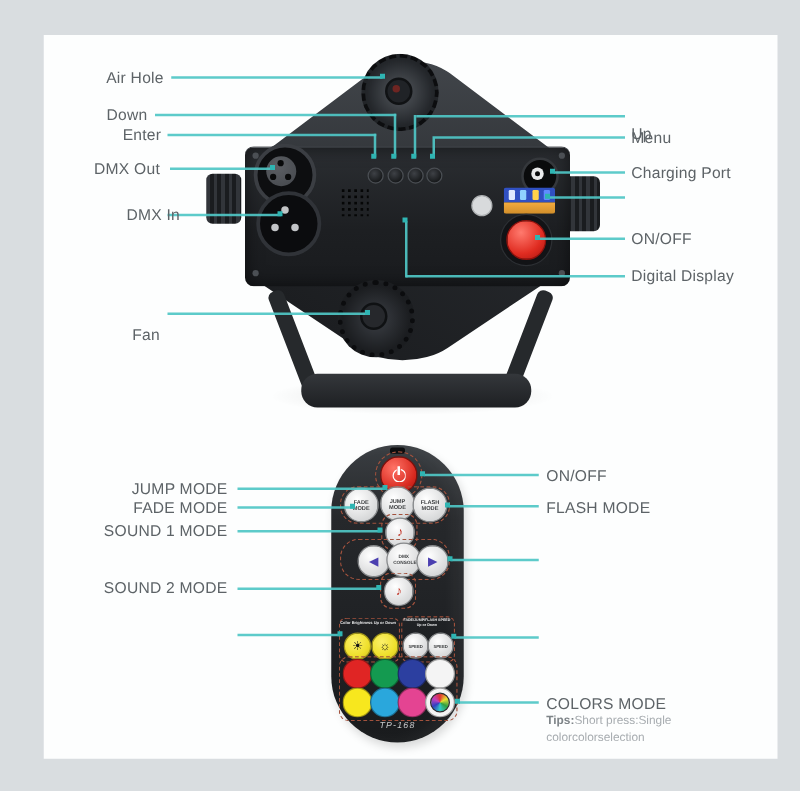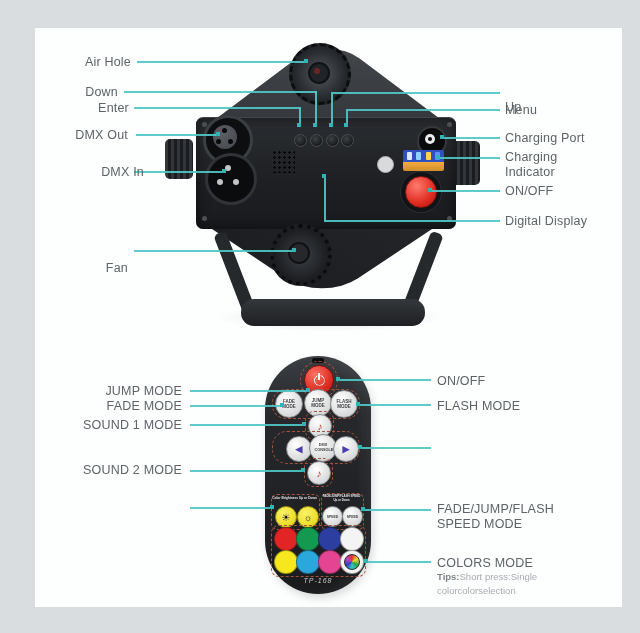--- a/index.html
+++ b/index.html
@@ -255,29 +255,27 @@
 
   <div class="lab dl0">Air Hole</div>
   <div class="lab dl1">Down</div>
   <div class="lab dl2">Enter</div>
   <div class="lab dl3">DMX Out</div>
   <div class="lab dl4">DMX In</div>
   <div class="lab dl5">Fan</div>
   <div class="lab dr0">Up</div>
   <div class="lab dr1">Menu</div>
   <div class="lab dr2">Charging Port</div>
-  <div class="lab dr3">Charging Indicator</div>
   <div class="lab dr4">ON/OFF</div>
   <div class="lab dr5">Digital Display</div>
   <div class="lab rl0">JUMP MODE</div>
   <div class="lab rl1">FADE MODE</div>
   <div class="lab rl2">SOUND 1 MODE</div>
   <div class="lab rl3">SOUND 2 MODE</div>
   <div class="lab rr0">ON/OFF</div>
   <div class="lab rr1">FLASH MODE</div>
-  <div class="lab rr3">FADE/JUMP/FLASH SPEED MODE</div>
   <div class="lab rr4">COLORS MODE</div>
 
   <div class="tips">
     <div><b>Tips:</b><span>Short press:Single colorcolorselection</span></div>
 
   </div>
 </div>
 
 </body></html>

